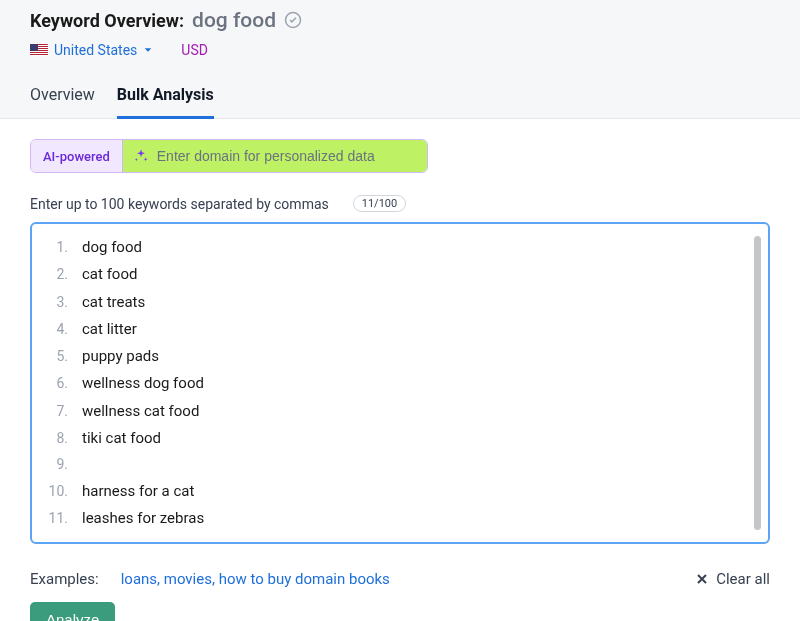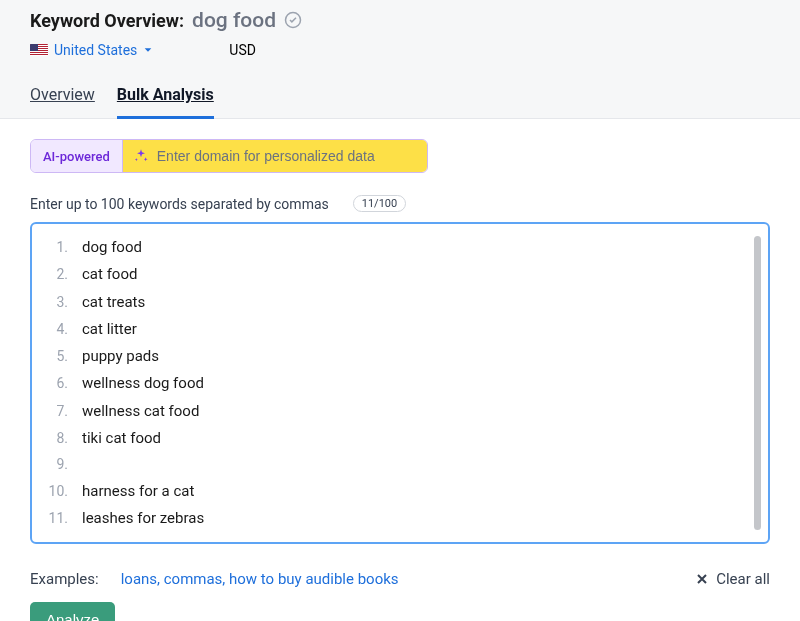--- a/index.html
+++ b/index.html
@@ -74,36 +74,34 @@
       width: 8px;
       height: 7px;
       background: #3c3b6e;
     }
     .chevron-down {
       width: 10px;
       height: 10px;
       color: #1e6fdb;
     }
     .currency {
-      color: #000000;
-      margin-left: 48px;
+      color: #a21caf;
     }
     .tabs {
       display: flex;
       gap: 22px;
       font-size: 16px;
     }
     .tab {
       padding: 8px 0 12px 0;
       color: #374151;
       cursor: pointer;
       border-bottom: 3px solid transparent;
       position: relative;
       bottom: -1px;
-      text-decoration: underline;
     }
     .tab.active {
       font-weight: 700;
       color: #111827;
       border-bottom: 3px solid #1e6fdb;
     }
     .content {
       padding: 20px 30px 30px;
     }
     .ai-row {
@@ -119,21 +117,21 @@
       align-items: center;
       padding: 6px 12px;
       background: #f1e8ff;
       color: #6d28d9;
       font-size: 13px;
       font-weight: 500;
     }
     .domain-input-wrap {
       display: flex;
       align-items: center;
-      background: #fde047;
+      background: #bef264;
       border-left: 1px solid #cdb8f5;
       padding: 0 10px;
     }
     .sparkle {
       width: 16px;
       height: 16px;
       color: #7c3aed;
       margin-right: 8px;
       flex-shrink: 0;
     }
@@ -335,21 +333,21 @@
           <span class="kw-text">leashes for zebras</span>
         </li>
       </ol>
     <div class="scrollbar-track">
       <div class="scrollbar-thumb"></div>
     </div>
   </div>
 
   <div class="bottom-row">
     <span class="examples-label">Examples:</span>
-    <span class="examples-link">loans, commas, how to buy audible books</span>
+    <span class="examples-link">loans, movies, how to buy domain books</span>
     <div class="clear-all">
       <svg class="x-icon" viewBox="0 0 12 12" stroke="currentColor" stroke-width="2" fill="none">
         <path d="M2 2l8 8M10 2l-8 8"></path>
       </svg>
       <span>Clear all</span>
     </div>
   </div>
 
   <button class="analyze-btn">Analyze</button>
 </div>

